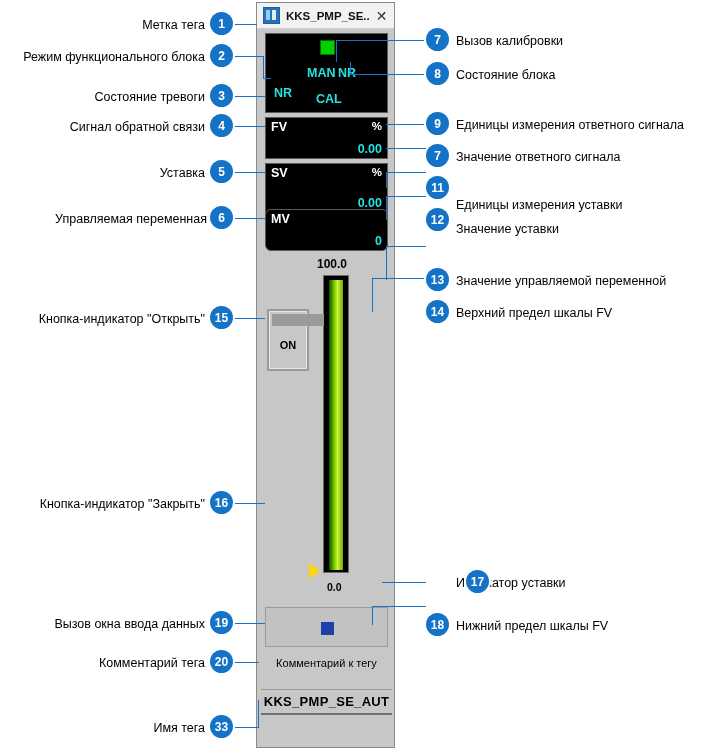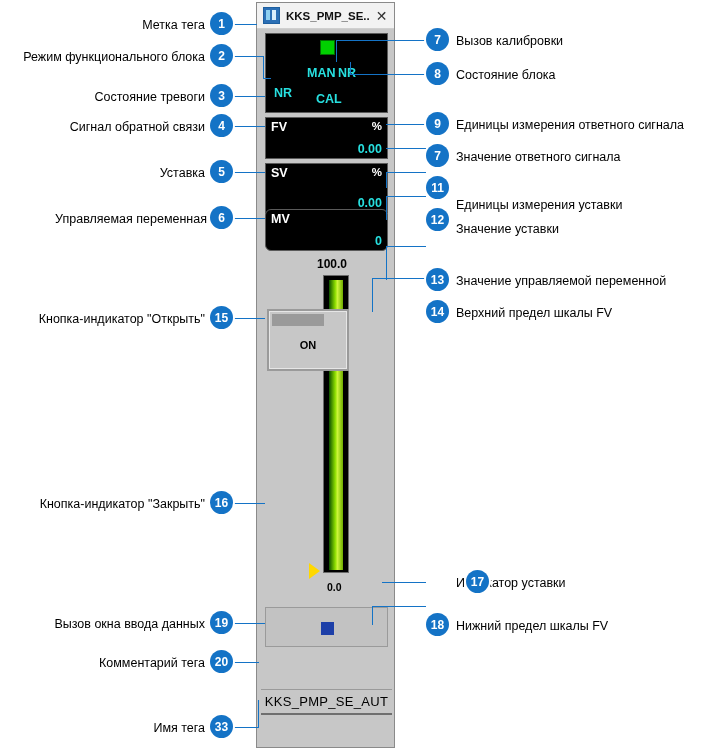--- a/index.html
+++ b/index.html
@@ -91,21 +91,21 @@
   #bar-bottom-label{
     position:absolute;left:62px;top:324px;font-size:10.5px;color:#000;font-weight:bold;
   }
   #sp-marker{
     position:absolute;left:44px;top:306px;width:0;height:0;
     border-top:8px solid transparent;border-bottom:8px solid transparent;
     border-left:11px solid #ffd800;
   }
   
   .ibtn{
-    position:absolute;width:82px;height:62px;background:#c7c7c7;
+    position:absolute;width:42px;height:62px;background:#c7c7c7;
     border:2px solid #9a9a9a;box-sizing:border-box;
     box-shadow:inset 0 0 0 1px #e6e6e6;
   }
   #btn-open{left:10px;top:280px;}
   #btn-close{left:10px;top:480px;}
   .ibtn .strip{position:absolute;left:3px;top:3px;width:52px;height:12px;display:flex;}
   .ibtn .strip i{display:block;height:100%;flex:1 1 auto;}
   .ibtn .cap{
     position:absolute;left:0;right:0;top:28px;text-align:center;
     font-size:11px;color:#000;font-weight:bold;
@@ -124,21 +124,21 @@
   }
   #comment{
     position:absolute;left:8px;top:624px;width:123px;height:20px;
     font-size:11px;color:#000;display:flex;align-items:center;justify-content:center;
   }
   #tagname{
     position:absolute;left:4px;top:660px;width:131px;height:26px;
     background:#c7c7c7;border-top:1px solid #9a9a9a;border-bottom:2px solid #6f6f6f;
     box-sizing:border-box;
     display:flex;align-items:center;justify-content:center;
-    font-size:13px;font-weight:normal;color:#000;letter-spacing:.3px;
+    font-size:13px;font-weight:bold;color:#000;letter-spacing:.3px;
   }
   
   .badge{
     position:absolute;width:23px;height:23px;border-radius:50%;
     background:#1473c6;color:#fff;font-size:12px;font-weight:bold;
     display:flex;align-items:center;justify-content:center;
     box-shadow:0 0 0 2px #ffffff;
     z-index:5;
   }
   .ctext{
@@ -203,20 +203,21 @@
           <i class="s2"></i>
         </div>
       <div class="cap">ON</div>
     </div>
 
 
     <div id="entry">
       <div id="entry-sq"></div>
     </div>
 
+    <div id="comment">Комментарий к тегу</div>
     <div id="tagname">KKS_PMP_SE_AUT</div>
   </div>
 </div>
 
 <div class="ctext right" style="left:30px;top:18px;width:175px;">Метка тега</div>
 <div class="badge" style="left:210px;top:12px;">1</div>
 <div class="lline" style="left:233px;top:24px;width:24px;"></div>
 
 <div class="ctext right" style="left:10px;top:50px;width:195px;">Режим функционального блока</div>
 <div class="badge" style="left:210px;top:44px;">2</div>

